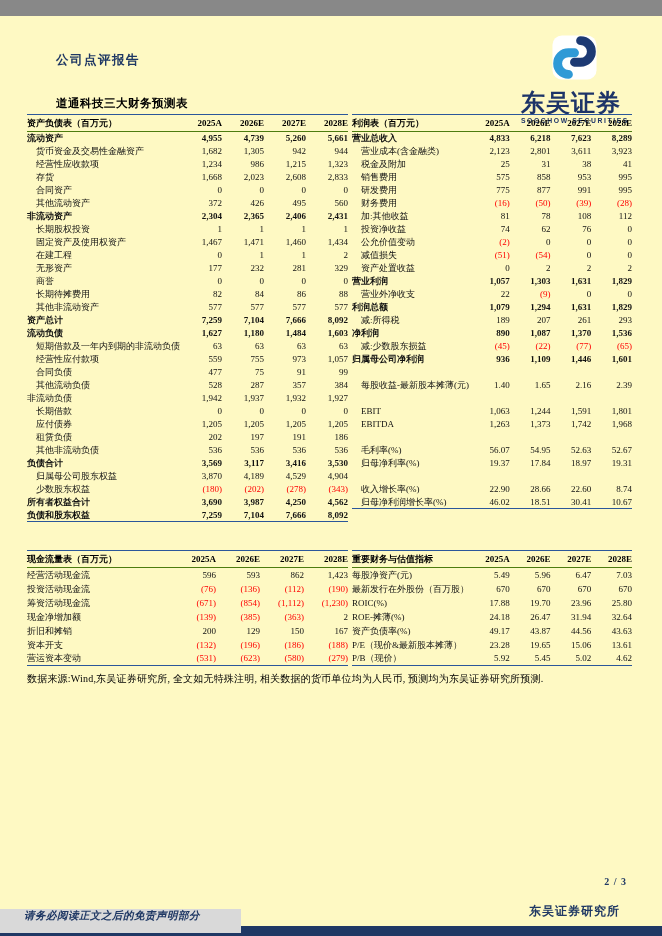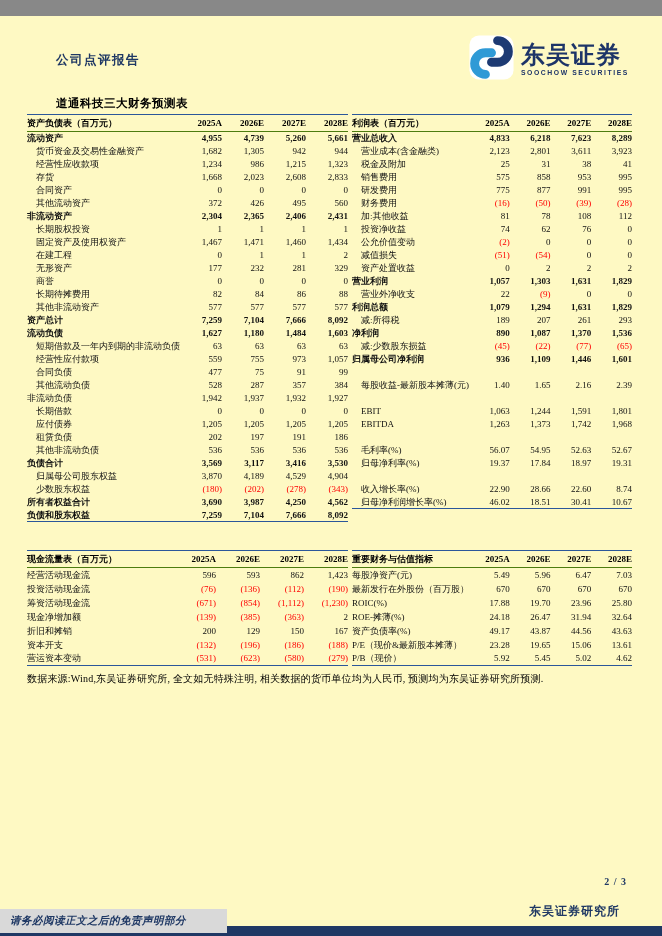--- a/index.html
+++ b/index.html
@@ -6,21 +6,21 @@
   .page{
     position:relative;width:662px;height:936px;background:#fef9c3;overflow:hidden;
     font-family:"Liberation Serif","DejaVu Serif",serif;color:#111;
     margin:16px auto;
   }
   
   .report-type{
     position:absolute;left:56px;top:36px;font-size:12.5px;letter-spacing:1.5px;
     color:#1f3864;font-weight:600;
   }
-  .logo{position:absolute;top:19px;right:33px;display:flex;align-items:center;gap:7px;}
+  .logo{position:absolute;top:19px;right:33px;display:flex;align-items:center;gap:7px;flex-direction:column;}
   .logo-text{display:flex;flex-direction:column;align-items:flex-start;line-height:1;}
   .logo-cn{font-size:24px;color:#1d3468;font-weight:600;letter-spacing:1px;font-family:"Liberation Sans","DejaVu Sans",sans-serif;}
   .logo-en{font-size:6.8px;color:#1d3468;font-weight:bold;letter-spacing:1.6px;margin-top:3px;font-family:"Liberation Sans","DejaVu Sans",sans-serif;}
   
   .fig-title{
     position:absolute;left:56px;top:80px;font-size:11.5px;font-weight:bold;color:#000;letter-spacing:0.5px;
   }
   
   .fin-table{border-collapse:collapse;table-layout:auto;}
   .fin-table th,.fin-table td{padding:0;font-size:9px;line-height:12px;white-space:nowrap;}
@@ -51,21 +51,21 @@
     position:absolute;top:860px;right:35px;font-size:10px;font-weight:bold;color:#1f3864;letter-spacing:1px;
   }
   .institute{
     position:absolute;top:887px;right:42px;font-size:12px;font-weight:bold;color:#1f3864;letter-spacing:1px;
   }
   .footer-bar{
     position:absolute;left:0;top:910px;width:662px;height:26px;background:#1f3864;
   }
   .disclaimer-box{
     position:absolute;left:0;top:893px;width:227px;height:24px;background:#d9d9d9;
-    display:flex;align-items:center;
+    display:flex;padding-left:14px;
   }
   .disclaimer-box span{
     padding-left:10px;font-size:10.5px;font-weight:bold;font-style:italic;color:#1f3864;letter-spacing:0.5px;
   }
 </style>
 </head>
 <body>
 
 <div class="page">
 

